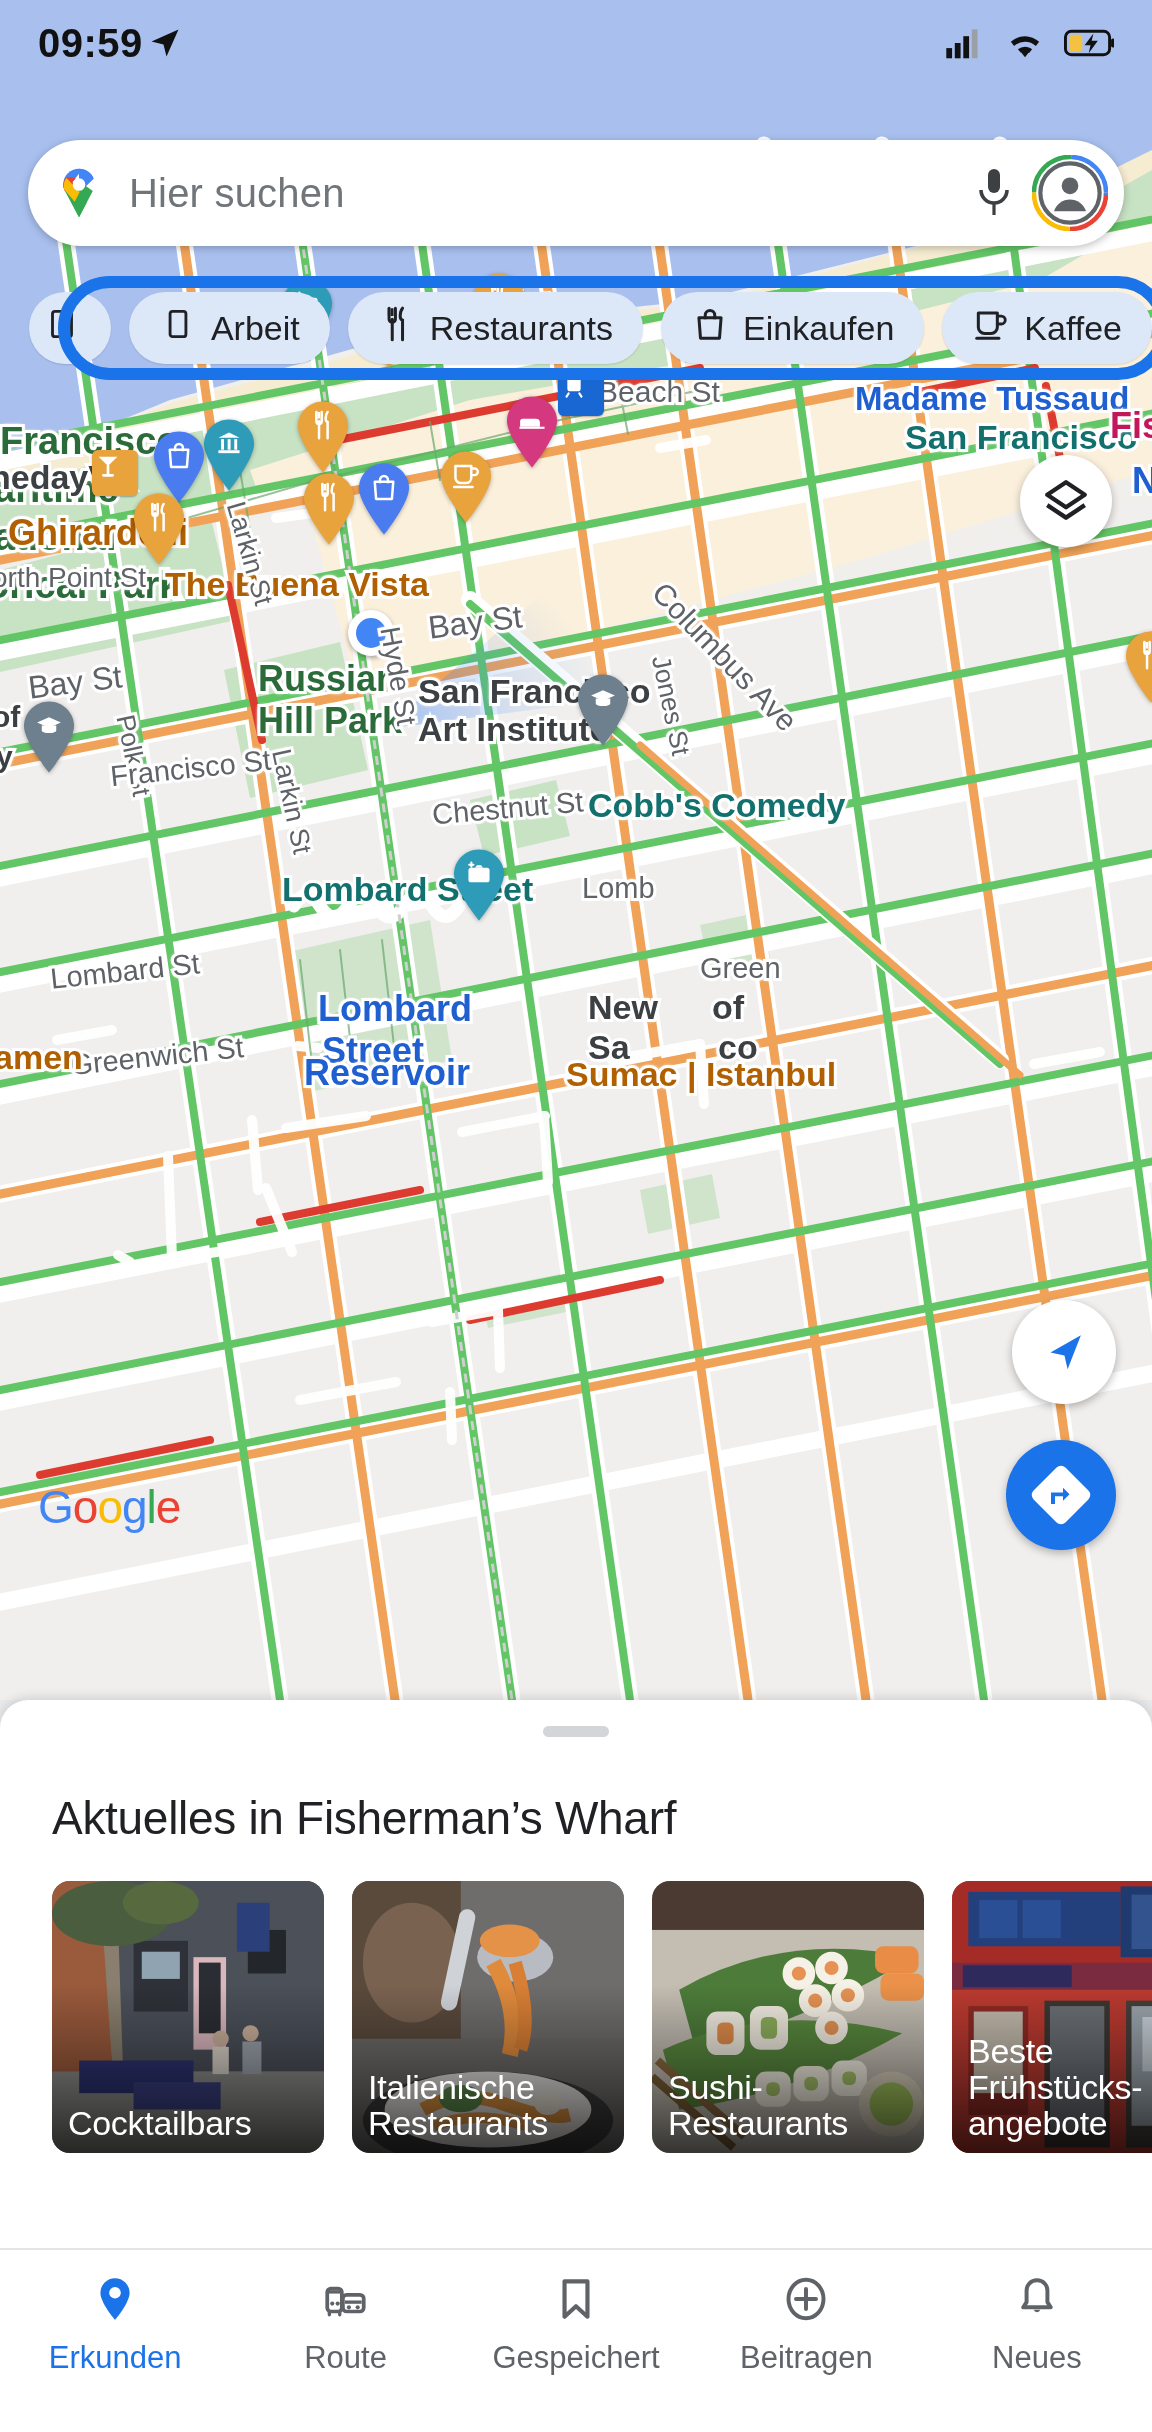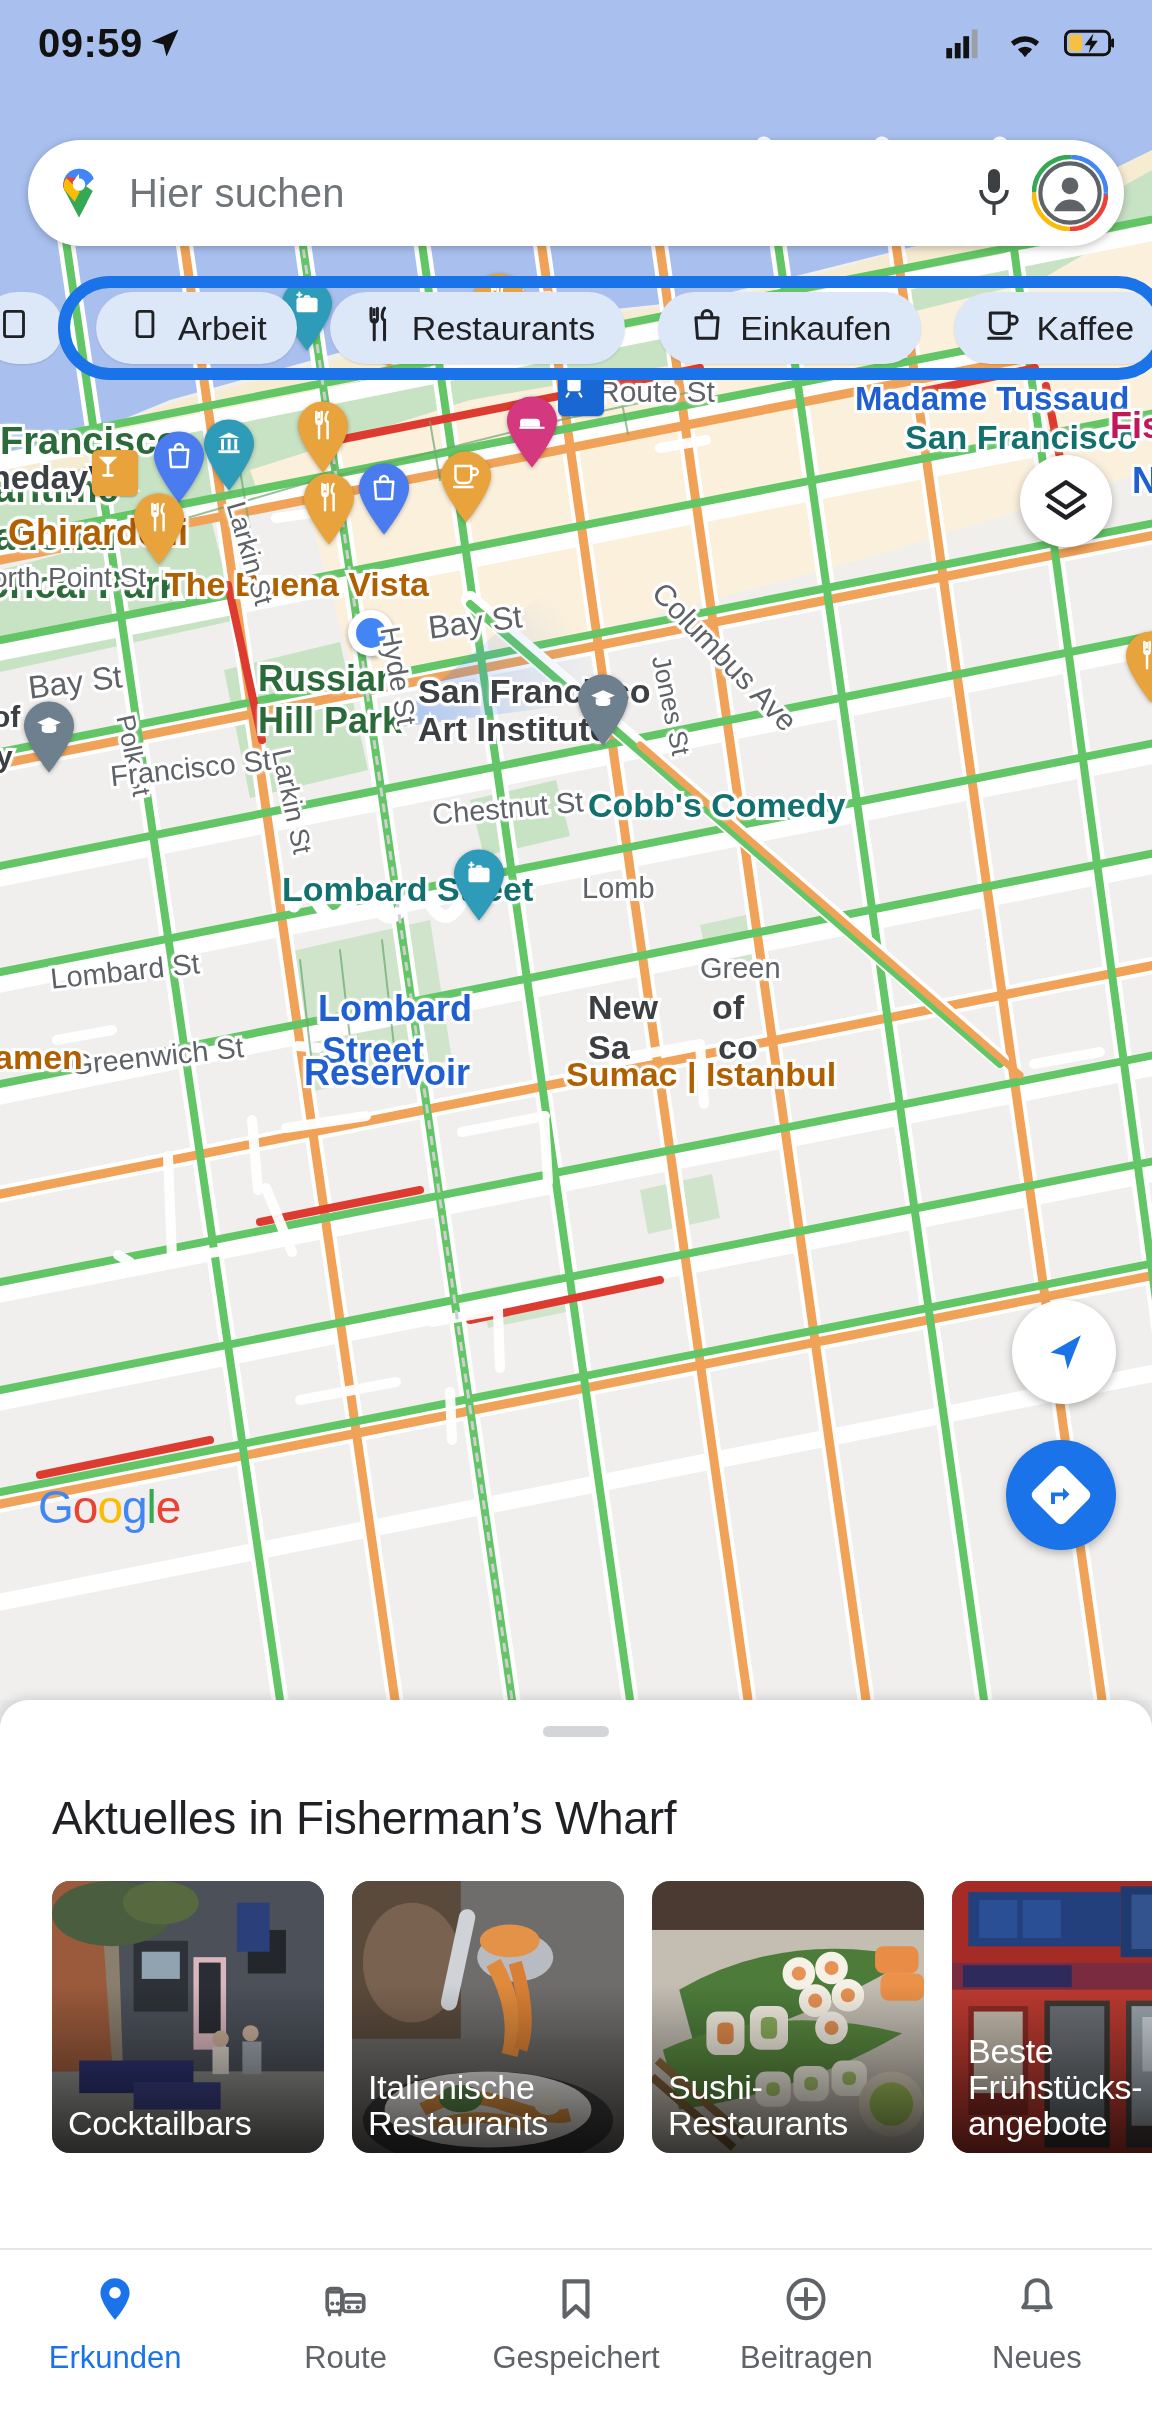--- a/index.html
+++ b/index.html
@@ -80,21 +80,21 @@
     flex:1; font-size:40px; color:#70757a; margin-left:21px; letter-spacing:.2px;
   }
   #avatar {
     width:76px; height:76px; border-radius:50%; margin-left:14px;
     display:flex; align-items:center; justify-content:center; flex:none;
   }
 
   
   #chipsrow {
     position:absolute; left:0; top:280px; width:1152px; height:96px;
-    display:flex; align-items:center; gap:33px; padding-left:23px; z-index:20;
+    display:flex; align-items:center; gap:18px; padding-left:37px; z-index:20;justify-content:flex-end;
   }
   .chip {
     height:72px; background:#dce7f8; border-radius:36px; flex:none;
     display:flex; align-items:center; gap:14px; padding:0 30px;
     font-size:34px; color:#202124; box-shadow:0 1px 2px rgba(0,0,0,.12);
   }
   .chip.partial { padding-left:14px; }
   #chips-highlight {
     position:absolute; left:58px; top:276px; width:1112px; height:104px;
     border:12px solid #1a73e8; border-radius:60px; z-index:25; pointer-events:none;
@@ -306,21 +306,21 @@
       </div>
 
     <div id="map-labels">
         <div class="mlabel lbl-park" style="left: 0px; top: 420px; font-size: 38px;">Francisco</div>
         <div class="mlabel lbl-park" style="left: -6px; top: 468px; font-size: 38px;">aritime</div>
         <div class="mlabel lbl-park" style="left: -6px; top: 516px; font-size: 38px;">ational</div>
         <div class="mlabel lbl-park" style="left: -14px; top: 564px; font-size: 38px;">orical Park</div>
         <div class="mlabel lbl-poi" style="left: 165px; top: 565px; font-size: 34px;">The Buena Vista</div>
         <div class="mlabel lbl-blue" style="left: 855px; top: 380px; font-size: 33px;">Madame Tussaud</div>
         <div class="mlabel lbl-teal" style="left: 905px; top: 418px; font-size: 34px;">San Francisco</div>
-        <div class="mlabel lbl-street" style="left: 598px; top: 375px; font-size: 30px;">Route St</div>
+        <div class="mlabel lbl-street" style="left: 598px; top: 375px; font-size: 30px;">Beach St</div>
         <div class="mlabel lbl-pink" style="left: 1110px; top: 405px; font-size: 36px;">Fish</div>
         <div class="mlabel lbl-blue" style="left: 1132px; top: 460px; font-size: 36px;">N</div>
         <div class="mlabel lbl-grey" style="left: -10px; top: 458px; font-size: 34px;">nedayVR</div>
         <div class="mlabel lbl-poi" style="left: 8px; top: 512px; font-size: 36px;">Ghirardelli</div>
         <div class="mlabel lbl-street" style="left: -8px; top: 562px; font-size: 28px;">orth Point St</div>
         <div class="mlabel lbl-street" style="left: 196px; top: 538px; font-size: 27px; transform: rotate(74deg);">Larkin St</div>
         <div class="mlabel lbl-street" style="left: 28px; top: 664px; font-size: 32px; transform: rotate(-7deg);">Bay St</div>
         <div class="mlabel lbl-street" style="left: 428px; top: 604px; font-size: 32px; transform: rotate(-7deg);">Bay St</div>
         <div class="mlabel lbl-park" style="left: 258px; top: 658px; font-size: 36px;">Russian</div>
         <div class="mlabel lbl-park" style="left: 258px; top: 700px; font-size: 36px;">Hill Park</div>

